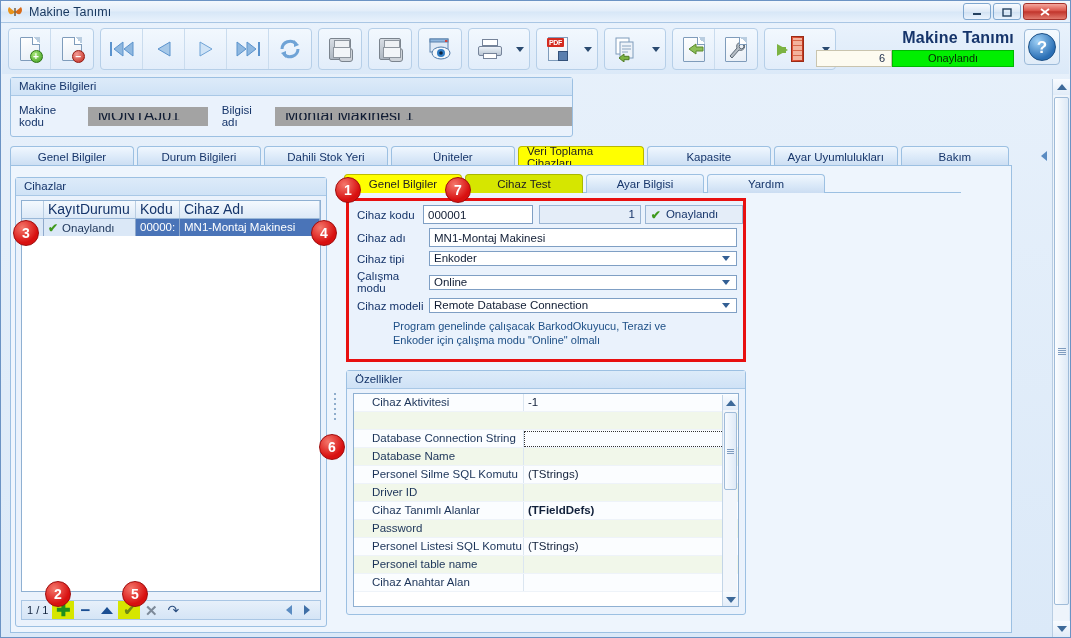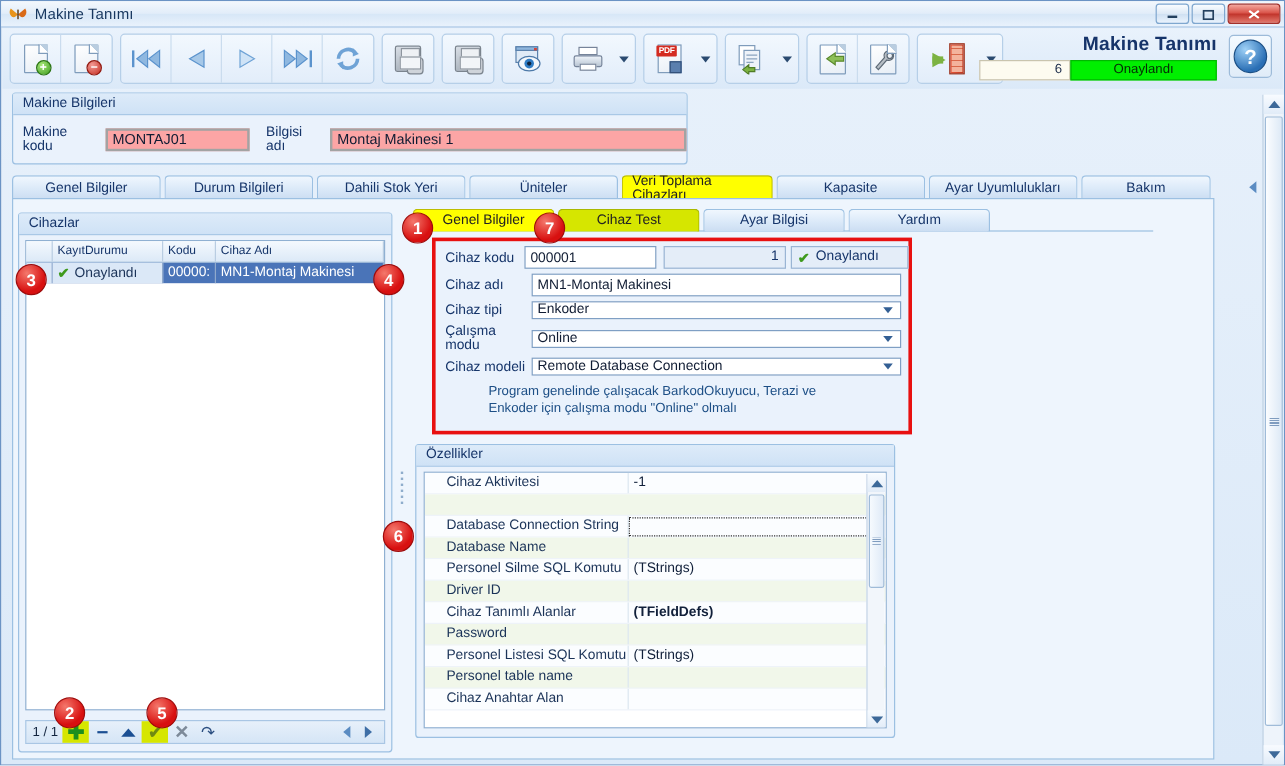--- a/index.html
+++ b/index.html
@@ -108,22 +108,22 @@
       border:1px solid #1b4f85; color:#fff; font-weight:bold; font-size:17px;
       display:flex;align-items:center;justify-content:center; line-height:1;}
 
   
   .grp { position:absolute; border:1px solid #9cc0e2; border-radius:3px; background:#eaf2fc; }
   .grp-head { height:18px; background:linear-gradient(180deg,#ddebf9,#cfe2f6);
       border-bottom:1px solid #a9c8e6; padding-left:8px; line-height:17px; font-size:11.5px; color:#16356a;}
   .machine-grp { left:9px; top:76px; width:563px; height:60px; }
   .m-row { display:flex; align-items:center; padding:8px 0 0 8px;justify-content:flex-end; }
   .m-lbl { font-size:11.5px; color:#16356a; margin-right:6px; }
-  .inp { background:#fca5a5; border:2px solid #a3a3a3; height:19px; line-height:17px;
-      padding:0 4px; font-size:12px; color:#101c33; font-family:"Liberation Sans",sans-serif;}
+  .inp { background:#a3a3a3; border:6px solid #a3a3a3; height:19px; line-height:17px;
+      padding:0 4px; font-size:16px; color:#101c33; font-family:"Liberation Sans",sans-serif;}
 
   
   .tabs { position:absolute; left:9px; top:145px; width:1002px; height:20px; display:flex; }
   .tab {
     height:20px; margin-right:3px; border:1px solid #9cc0e2; border-bottom:none;
     border-radius:4px 4px 0 0;
     background:linear-gradient(180deg,#f0f7fe 0%,#d9e8f8 60%,#cbddf2 100%);
     display:flex; align-items:center; justify-content:center;
     font-size:11.5px; color:#16356a; padding:0 8px;
   }
@@ -134,21 +134,21 @@
 
   
   .pagebody { position:absolute; left:9px; top:164px; width:1002px; height:468px;
       border:1px solid #9cc0e2; background:#eef5fd; }
 
   
   .cihazlar { position:absolute; left:4px; top:11px; width:312px; height:450px;
      border:1px solid #9cc0e2; border-radius:3px; background:#eaf2fc; }
   .cgrid { position:absolute; left:5px; top:22px; width:300px; height:392px; background:#fff; border:1px solid #8fb0d2;}
   .cgrid-head { display:flex; height:18px; background:linear-gradient(180deg,#f4f9fe,#dce9f7);
-      border-bottom:1px solid #9ab8d8; font-size:10px; color:#16356a; }
+      border-bottom:1px solid #9ab8d8; font-size:14px; color:#16356a; }
   .ch { border-right:1px solid #b9cde2; padding-left:4px; line-height:17px; }
   .crow { display:flex; height:17px; font-size:11.5px; background:#4a74b8; color:#fff;}
   .cc { border-right:1px solid #8fa9cc; padding-left:4px; line-height:16px; overflow:hidden; white-space:nowrap;}
   .cc.first{ background:#dbe8f7; color:#1b3358; display:flex; align-items:center; gap:4px;}
   .tick { color:#3f9a1d; font-size:12px; font-weight:bold; line-height:1;}
   .cnav { position:absolute; left:5px; bottom:6px; width:300px; height:20px;
       background:linear-gradient(180deg,#e7f0fa,#d5e5f6); border:1px solid #a9c6e4;
       display:flex; align-items:center; }
   .cnav-count { font-size:11px; color:#12243f; padding:0 4px 0 5px;}
   .nbtn { width:22px; height:18px; display:flex; align-items:center; justify-content:center; }
@@ -169,21 +169,21 @@
   
   .rightpane { position:absolute; left:330px; top:8px; width:664px; height:456px; }
   .subtabs { display:flex; height:19px; margin-left:3px; }
   .stab { height:19px; width:118px; margin-right:3px; border:1px solid #9cc0e2; border-bottom:none;
      border-radius:4px 4px 0 0; background:linear-gradient(180deg,#f0f7fe 0%,#d9e8f8 60%,#cbddf2 100%);
      display:flex;align-items:center;justify-content:center; font-size:11.5px; color:#16356a;}
   .stab.yellow { background:#ffff00; border-color:#bdbd00; color:#222; }
   .stab.olive { background:#d6e600; border-color:#a9b800; color:#222; }
   .subtab-strip { position:relative; height:19px; border-bottom:1px solid #9cc0e2; width:620px;}
 
-  .genelbox { position:absolute; left:19px; top:24px; width:400px; height:164px;
+  .genelbox { position:absolute; left:5px; top:24px; width:400px; height:164px;
      border:3px solid #e81010; background:#eaf2fc; }
   .f-row { display:flex; align-items:center; margin:4px 0 0 8px; }
   .f-lbl { width:72px; font-size:11.5px; color:#16356a; }
   .f-inp { background:#fff; border:1px solid #7f9fc4; height:19px; line-height:17px; padding:0 4px;
      font-size:11.5px; color:#101c33; }
   .f-ro { background:#e4edf8; border:1px solid #9ab5d4; height:19px; line-height:17px;
      text-align:right; padding:0 5px; font-size:11.5px; color:#16356a; }
   .f-st { background:#e4edf8; border:1px solid #9ab5d4; height:19px; line-height:17px;
      padding:0 5px; font-size:11.5px; color:#16356a; display:flex; align-items:center; gap:5px;}
   .f-sel { background:#fff; border:1px solid #7f9fc4; height:15px; line-height:17px; padding:0 4px;

